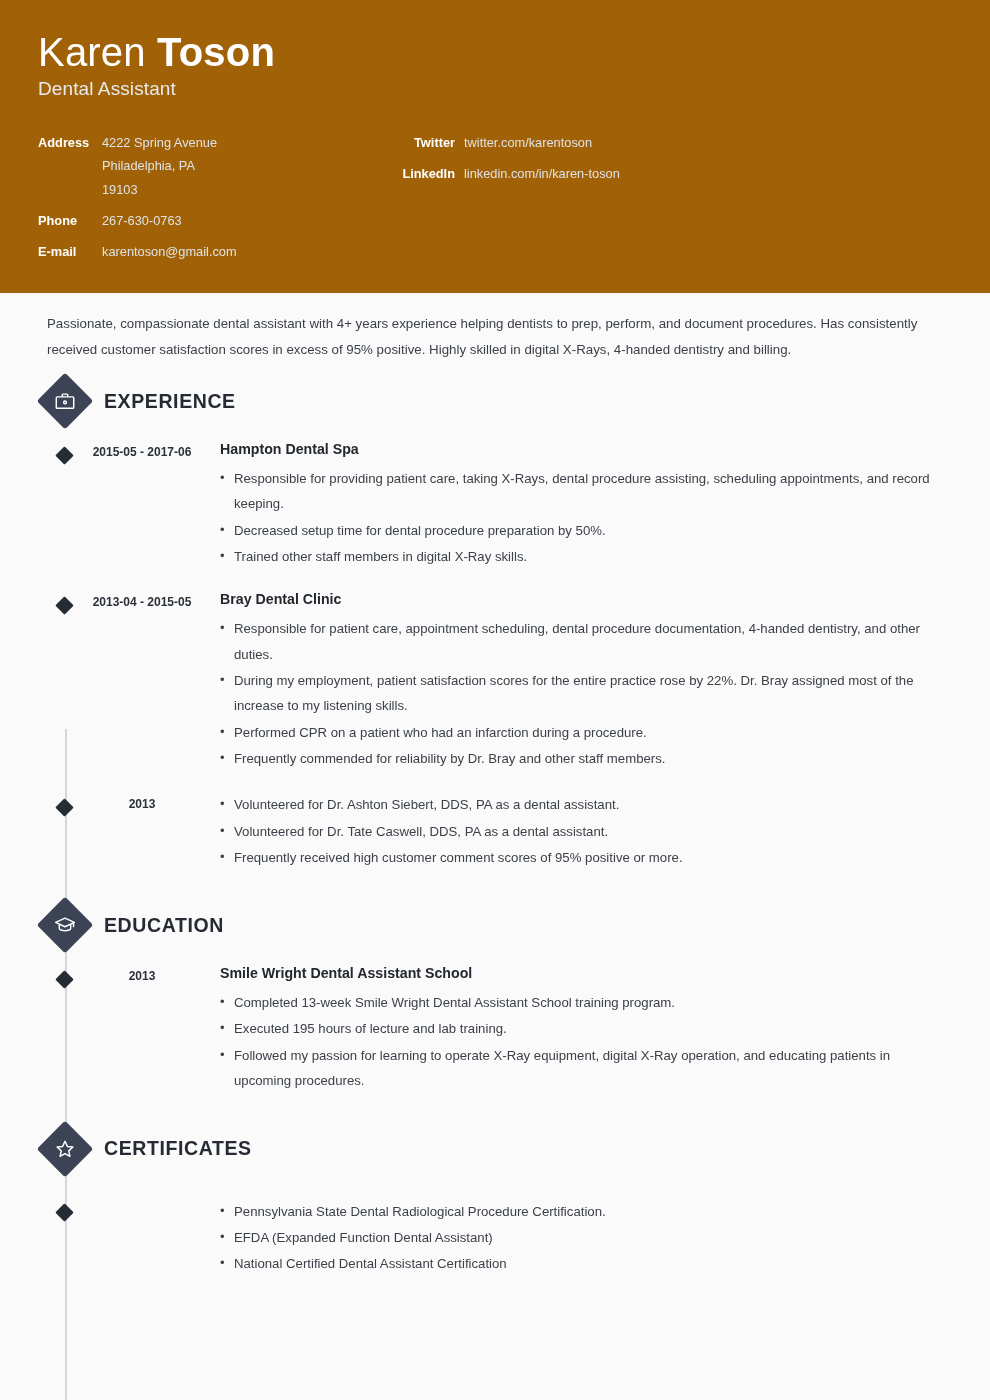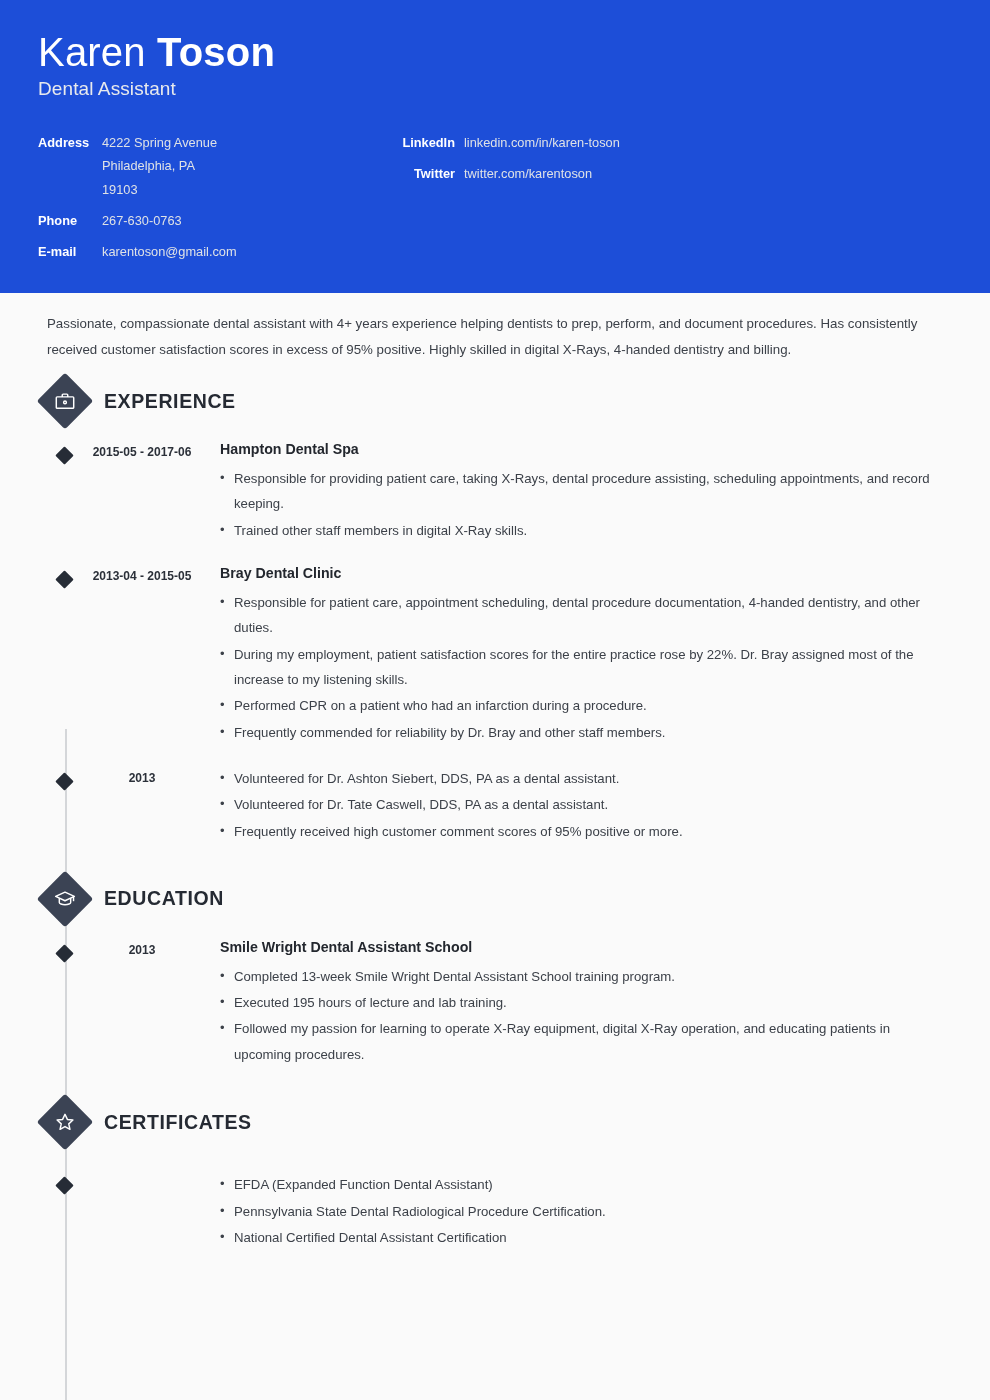--- a/index.html
+++ b/index.html
@@ -15,21 +15,21 @@
     position: relative;
     width: 990px;
     height: 1400px;
     background: #fafafa;
     overflow: hidden;
     box-sizing: border-box;
   }
 
   
   .header {
-    background: #1d4ed8;
+    background: #a16207;
     color: #ffffff;
     padding: 30px 38px 26px 38px;
     box-sizing: border-box;
     height: 293px;
   }
   .name {
     font-size: 40px;
     line-height: 1.1;
     font-weight: 300;
     letter-spacing: 0.2px;
@@ -265,26 +265,26 @@
 
         <div class="contact-row tight">
           <div class="c-label">E-mail</div>
           <div class="c-value">karentoson@gmail.com</div>
         </div>
 
       </div>
 
       <div class="contact-col-right">
         <div class="contact-row">
+          <div class="r-label">Twitter</div>
+          <div class="c-value">twitter.com/karentoson</div>
+        </div>
+        <div class="contact-row">
           <div class="r-label">LinkedIn</div>
           <div class="c-value">linkedin.com/in/karen-toson</div>
-        </div>
-        <div class="contact-row">
-          <div class="r-label">Twitter</div>
-          <div class="c-value">twitter.com/karentoson</div>
         </div>
       </div>
     </div>
   </div>
 
   <div class="body-area">
 
     <div class="timeline-rule"></div>
 
     <p class="summary">Passionate, compassionate dental assistant with 4+ years experience helping dentists to prep, perform, and document procedures. Has consistently received customer satisfaction scores in excess of 95% positive. Highly skilled in digital X-Rays, 4-handed dentistry and billing.</p>
@@ -308,20 +308,21 @@
 
       <div class="entry">
         <div class="entry-marker">
             <span class="small-diamond"></span>
           </div>
         <div class="entry-date">2015-05 - 2017-06</div>
         <div class="entry-main">
           <div class="entry-org">Hampton Dental Spa</div>
           <ul class="bullets">
             <li>Responsible for providing patient care, taking X-Rays, dental procedure assisting, scheduling appointments, and record keeping.</li>
+            <li>Decreased setup time for dental procedure preparation by 50%.</li>
             <li>Trained other staff members in digital X-Ray skills.</li>
           </ul>
         </div>
       </div>
 
       <div class="spacer-md"></div>
 
       <div class="entry">
         <div class="entry-marker">
             <span class="small-diamond"></span>
@@ -403,22 +404,22 @@
 
       <div class="spacer-md"></div>
 
       <div class="entry certs">
         <div class="entry-marker">
             <span class="small-diamond"></span>
           </div>
         <div class="entry-date"></div>
         <div class="entry-main">
           <ul class="bullets">
+            <li>Pennsylvania State Dental Radiological Procedure Certification.</li>
             <li>EFDA (Expanded Function Dental Assistant)</li>
-            <li>Pennsylvania State Dental Radiological Procedure Certification.</li>
             <li>National Certified Dental Assistant Certification</li>
           </ul>
         </div>
       </div>
     </div>
 
   </div>
 </div>
 
 </body></html>

